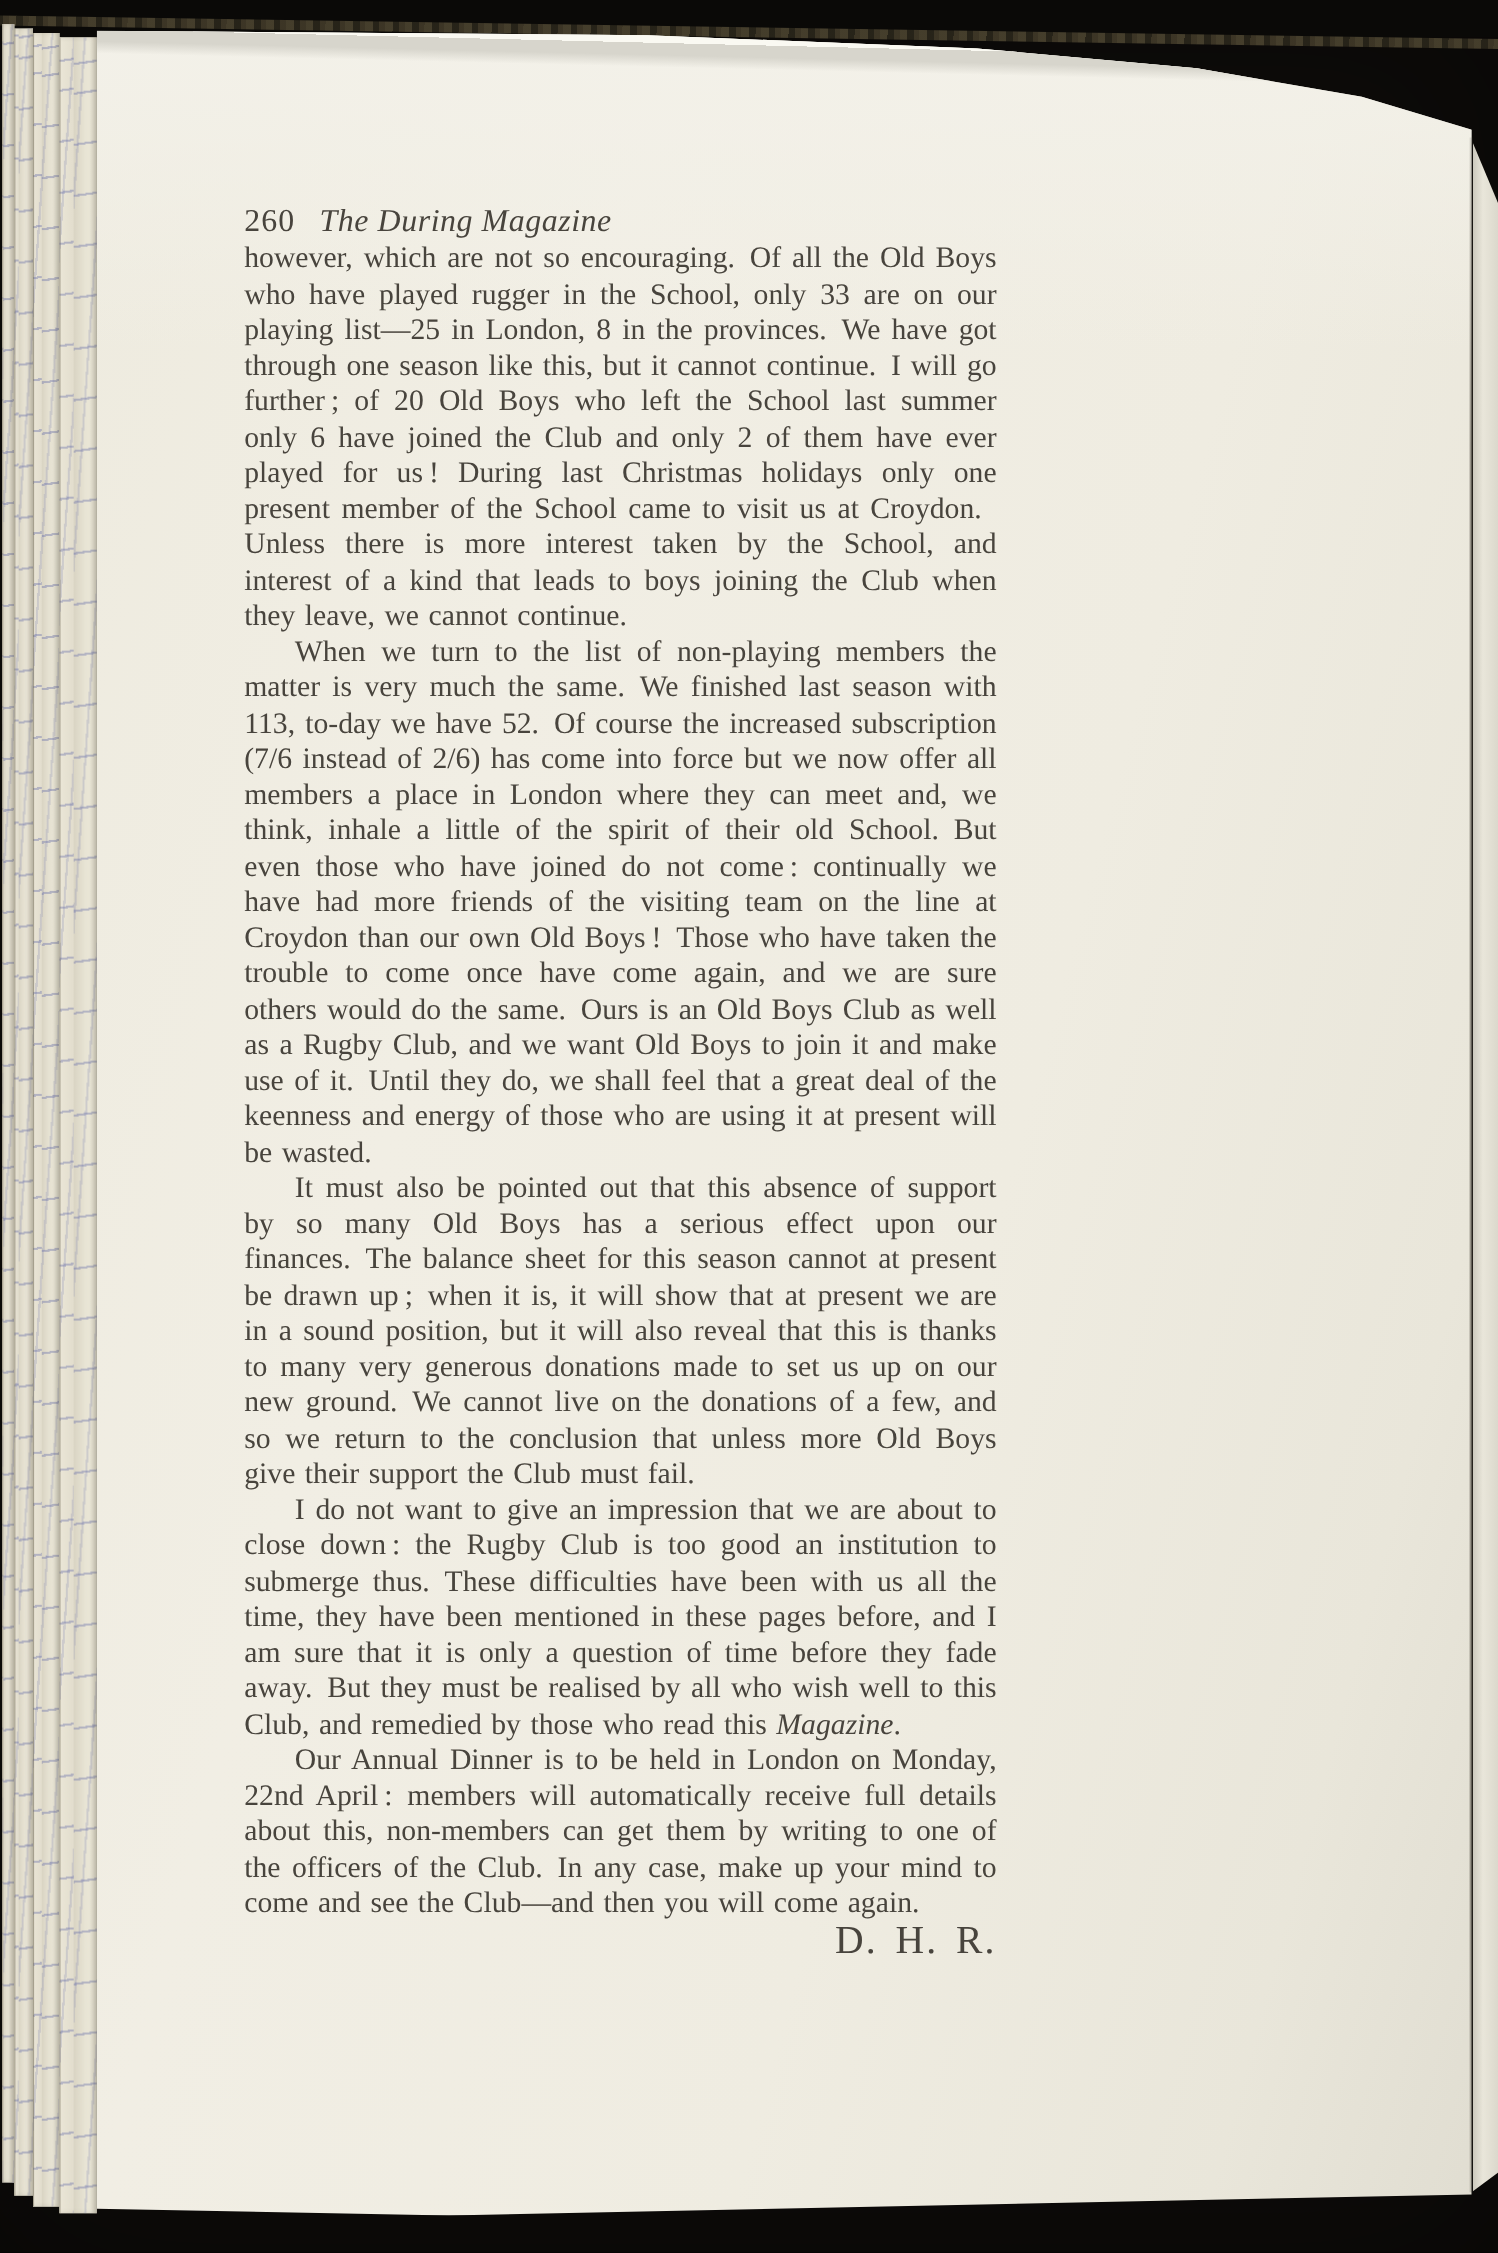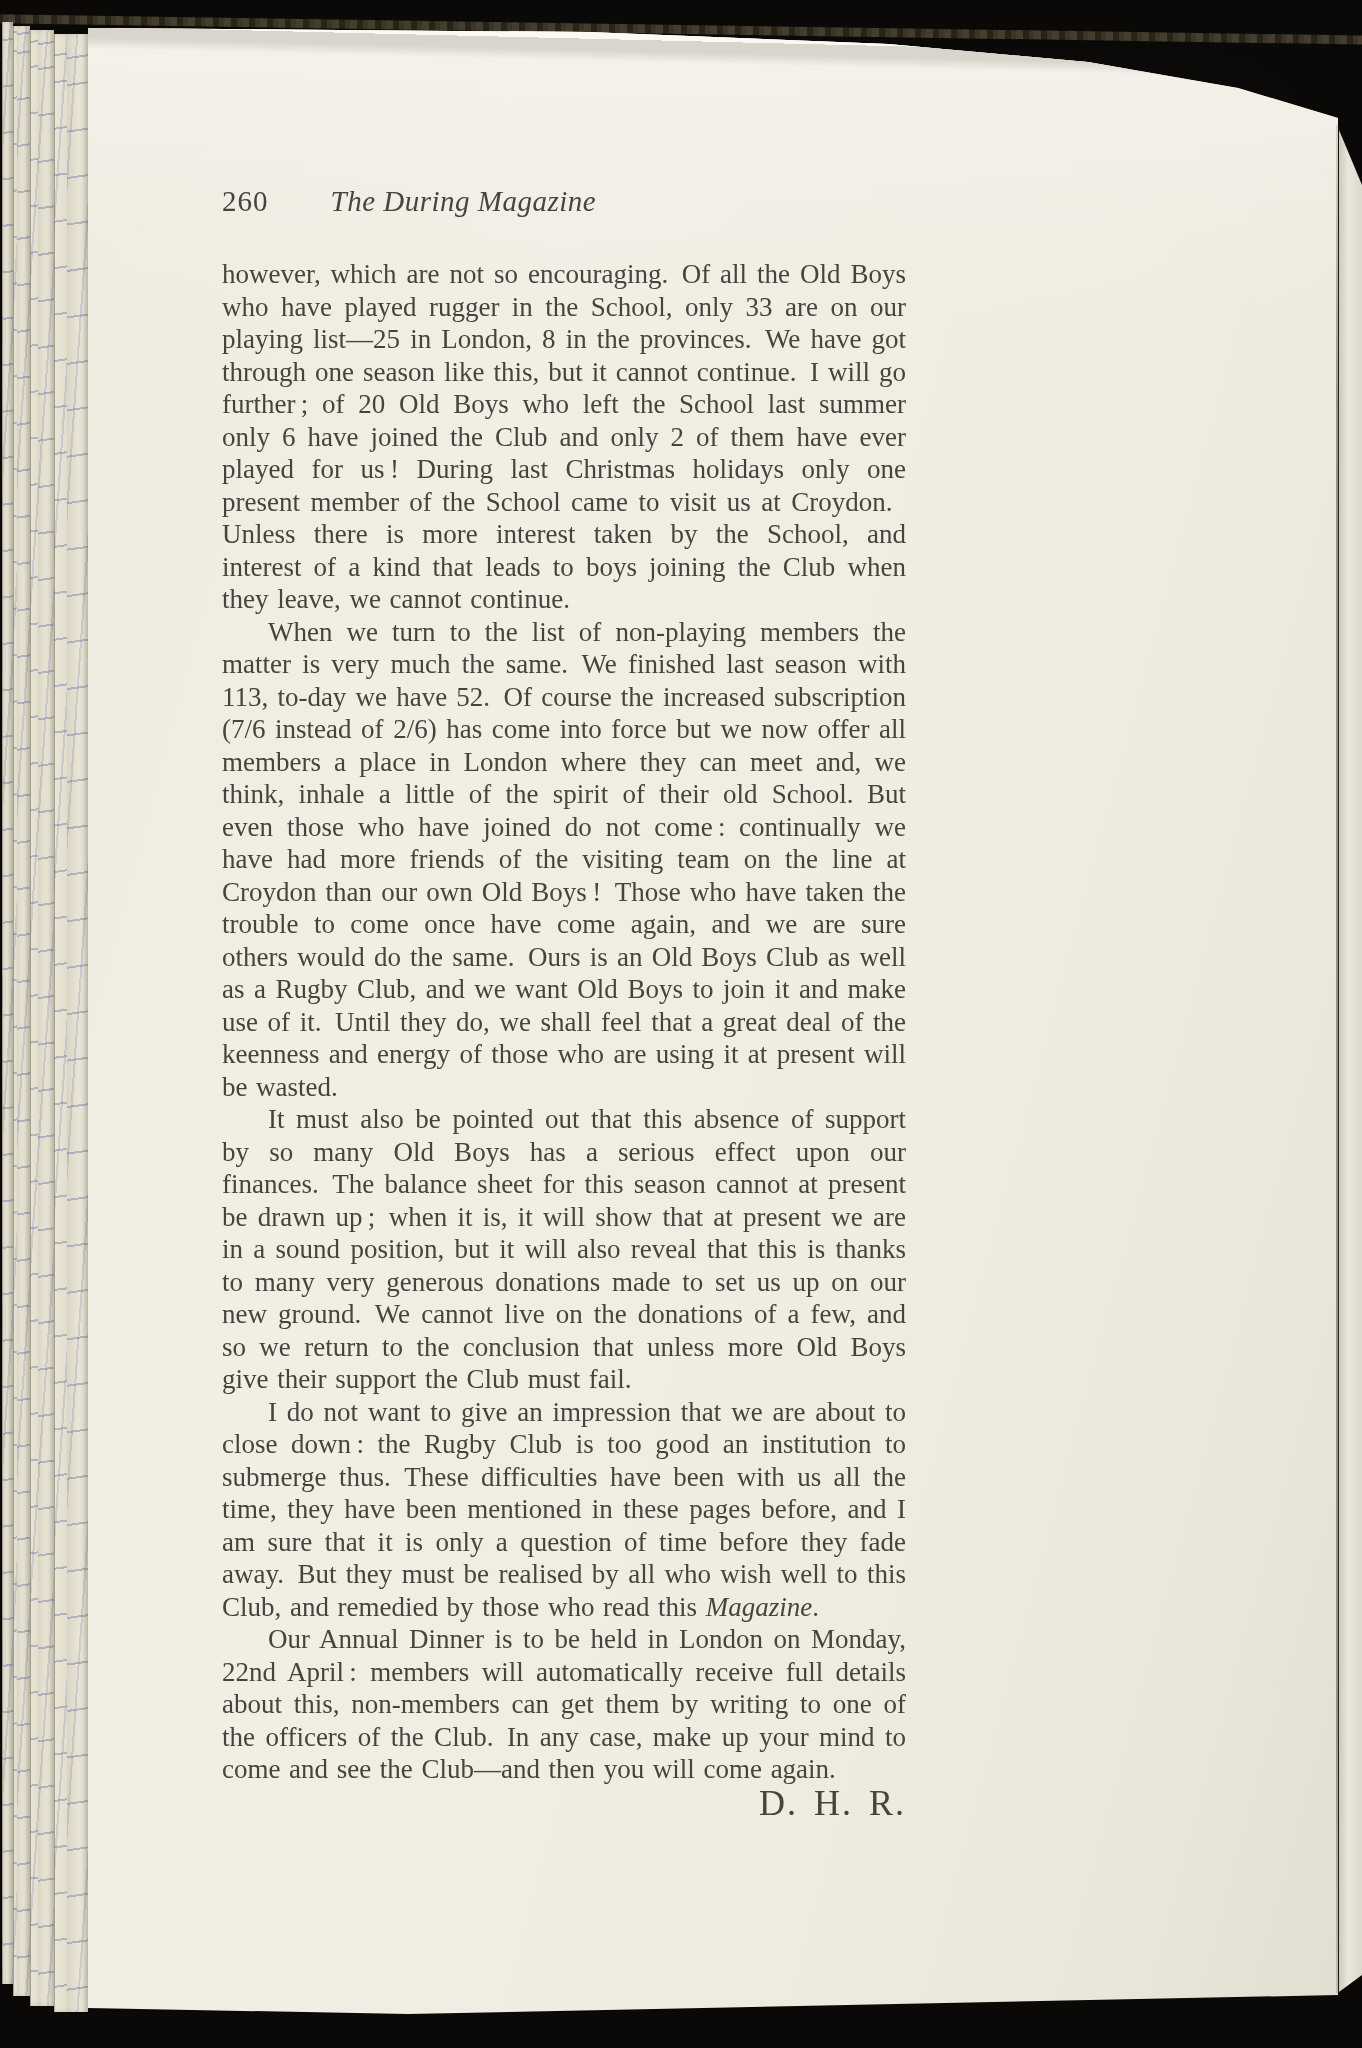--- a/index.html
+++ b/index.html
@@ -58,24 +58,24 @@
   .right-sliver {
     position:absolute; left:1339px; top:0; width:23px; height:2048px;
     clip-path:polygon(0 130px,100% 185px,100% 1975px,0 1992px);
     background:linear-gradient(90deg,#ccc9bd,#e9e6da 40%,#dbd8cc);
   }
   
   .content {
     position:absolute; left:134px; top:184px; width:684px;
     color:#48443d;
   }
-  .page-header { display:flex; align-items:baseline; gap:62px; font-size:29px; line-height:34px; }
+  .page-header { display:flex; align-items:baseline; gap:22px; font-size:29px; line-height:34px; }
   .page-number { letter-spacing:1px; }
   .running-title { font-style:italic; letter-spacing:.5px; }
-  .text-block { margin-top:40px; font-size:27px; line-height:32.5px; text-align:justify; word-spacing:.07em; }
+  .text-block { font-size:27px; line-height:32.5px; text-align:justify; word-spacing:.07em; }
   .para { margin:0; }
   .para.indent { text-indent:46px; }
   .it { font-style:italic; }
   .signature { text-align:right; font-size:36px; line-height:33px; letter-spacing:2px; word-spacing:5px; margin-top:1px; }
 </style>
 </head>
 <body>
 
 <div class="photo">
 

